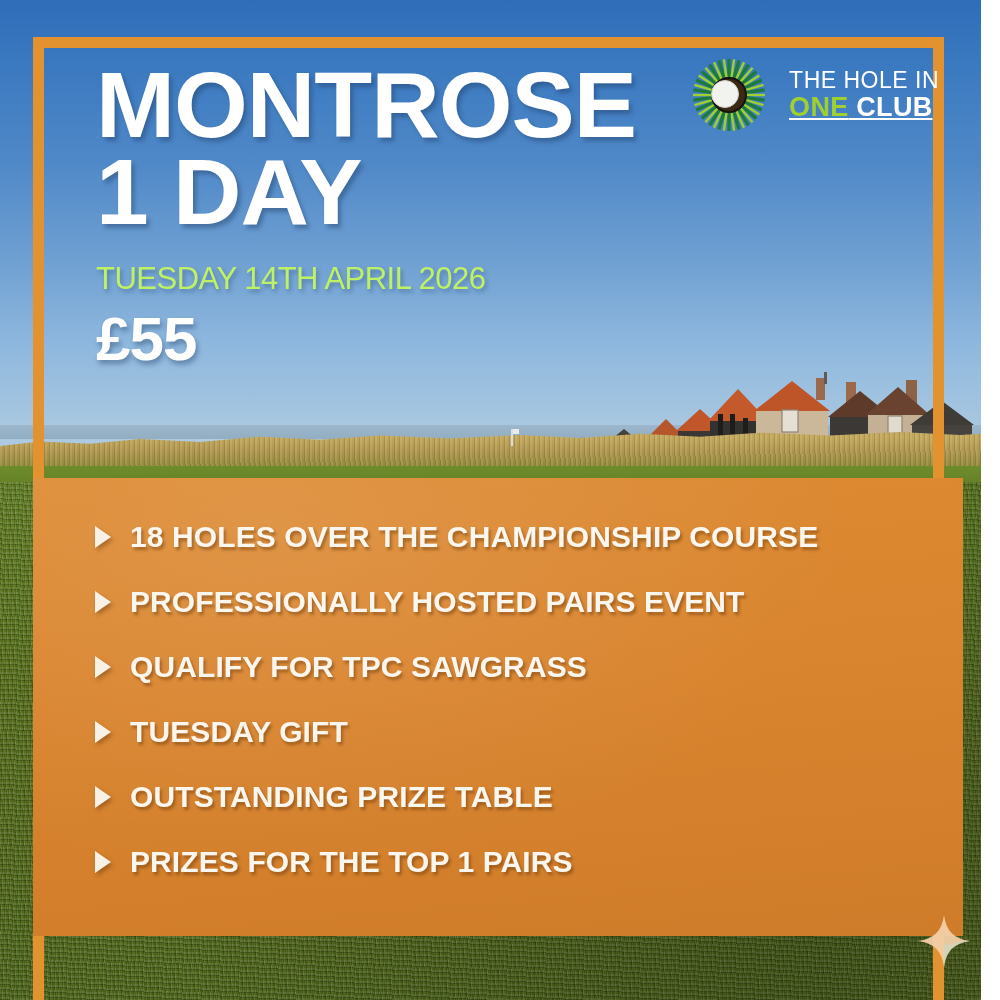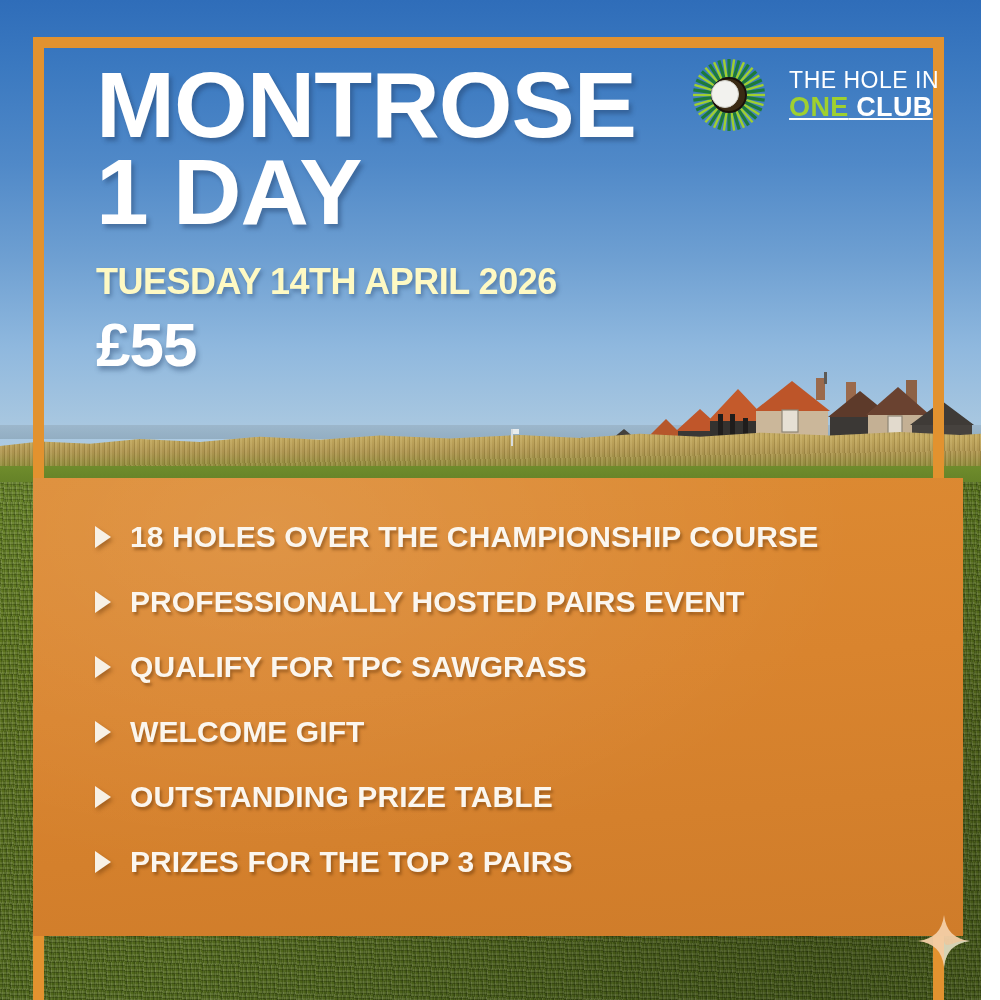--- a/index.html
+++ b/index.html
@@ -130,23 +130,23 @@
     font-weight:700;
     color:#ffffff;
     letter-spacing:-1px;
     transform:scaleX(1.02);
     transform-origin:left center;
     text-shadow:3px 4px 4px rgba(30,60,100,.42);
     white-space:nowrap;
   }
   .subtitle {
     margin-top:24px;
-    font-size:36px;
-    font-weight:700;
-    color:#fef9c3;
+    font-size:31px;
+    font-weight:400;
+    color:#bef264;
     letter-spacing:-.5px;
     text-shadow:2px 3px 4px rgba(30,60,100,.40);
     white-space:nowrap;
   }
   .price {
     margin-top:6px;
     font-size:62px;
     font-weight:700;
     color:#ffffff;
     letter-spacing:-1px;
@@ -348,29 +348,29 @@
       <div class="bullet-row">
         <span class="bullet-tri"></span>
         <span class="bullet-text">PROFESSIONALLY HOSTED PAIRS EVENT</span>
       </div>
       <div class="bullet-row">
         <span class="bullet-tri"></span>
         <span class="bullet-text">QUALIFY FOR TPC SAWGRASS</span>
       </div>
       <div class="bullet-row">
         <span class="bullet-tri"></span>
-        <span class="bullet-text">WELCOME GIFT</span>
+        <span class="bullet-text">TUESDAY GIFT</span>
       </div>
       <div class="bullet-row">
         <span class="bullet-tri"></span>
         <span class="bullet-text">OUTSTANDING PRIZE TABLE</span>
       </div>
       <div class="bullet-row">
         <span class="bullet-tri"></span>
-        <span class="bullet-text">PRIZES FOR THE TOP 3 PAIRS</span>
+        <span class="bullet-text">PRIZES FOR THE TOP 1 PAIRS</span>
       </div>
     </div>
   </div>
 
   <div class="sparkle">
     <svg width="56" height="56" viewBox="0 0 56 56">
       <path d="M28 2 C30 18 38 26 54 28 C38 30 30 38 28 54 C26 38 18 30 2 28 C18 26 26 18 28 2 Z" fill="#f3cfa6" opacity="0.95"></path>
       <path d="M28 28 C30 38 38 26 54 28 C38 30 30 38 28 54 Z" fill="#cdd6bc" opacity="0.75"></path>
     </svg>
   </div>

